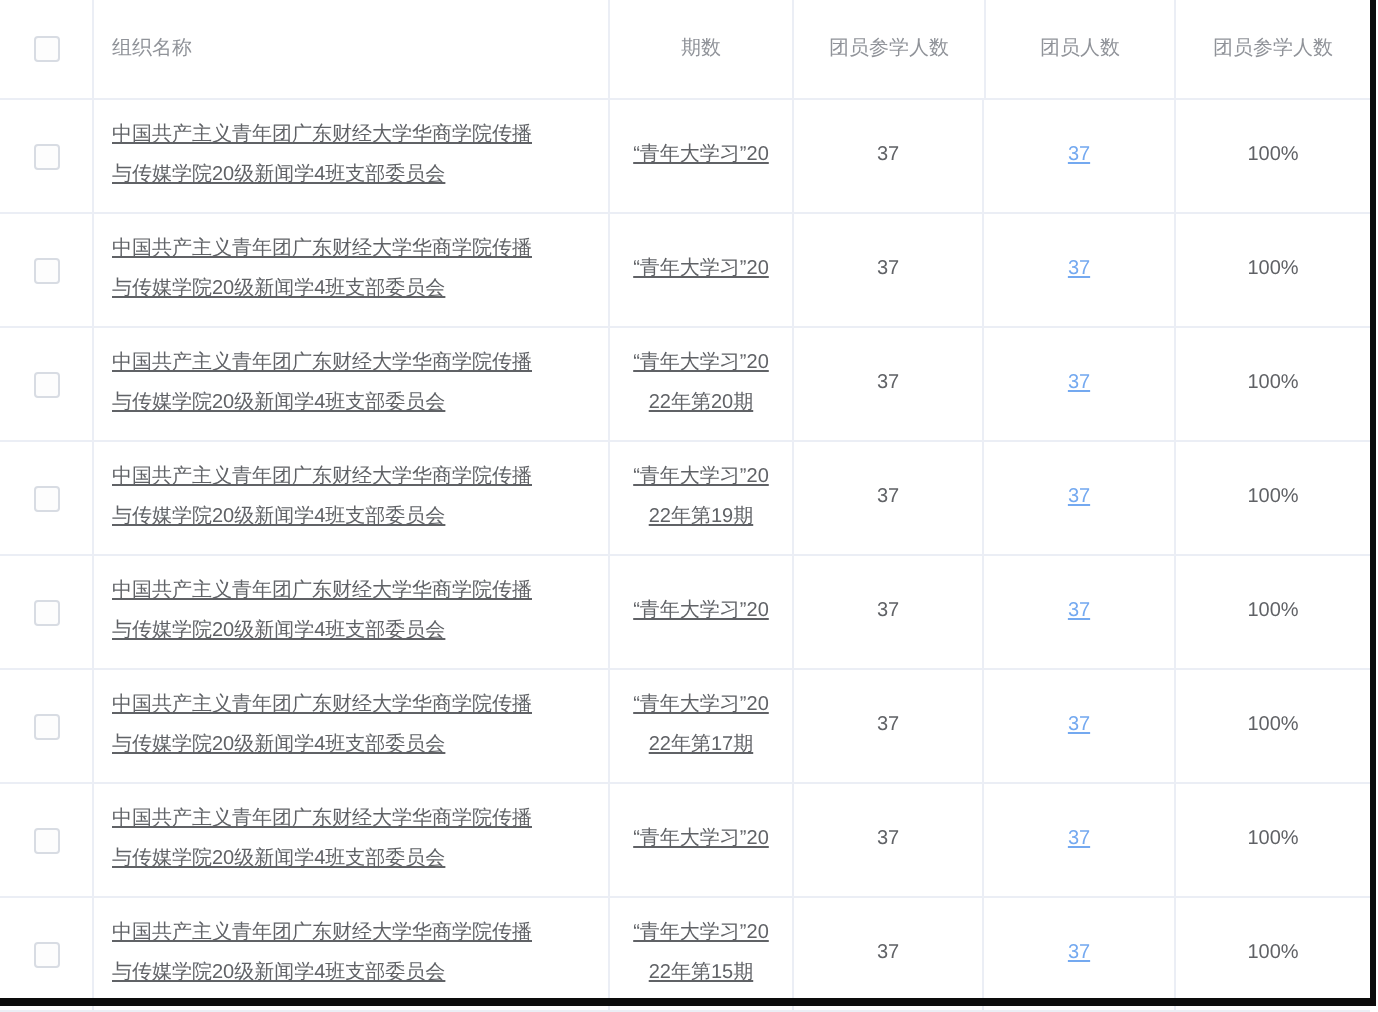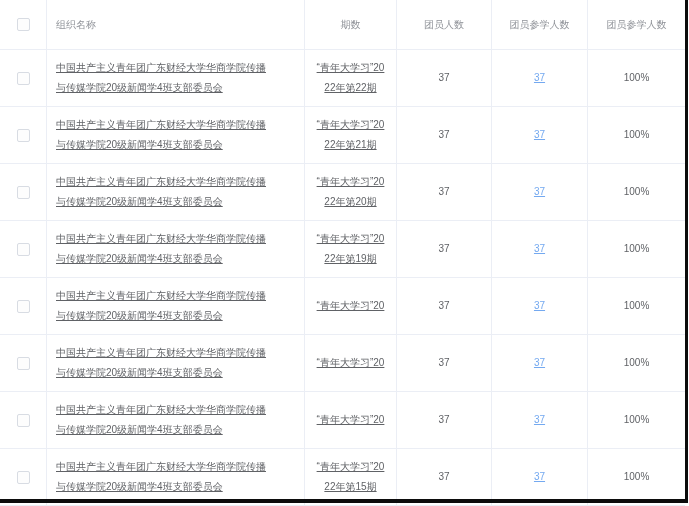--- a/index.html
+++ b/index.html
@@ -84,67 +84,65 @@
 <div class="frame">
 
   <div class="data-table">
 
     <div class="t-row header">
       <div class="cell col-check">
         <span class="checkbox"></span>
       </div>
       <div class="cell col-org">组织名称</div>
       <div class="cell col-period">期数</div>
+      <div class="cell col-participants">团员参学人数</div>
       <div class="cell col-members">团员人数</div>
-      <div class="cell col-participants">团员参学人数</div>
       <div class="cell col-rate">团员参学人数</div>
     </div>
 
     <div>
   <div class="t-row">
     <div class="cell col-check">
       <span class="checkbox"></span>
     </div>
     <div class="cell col-org">
       <div class="lines">
               <div>中国共产主义青年团广东财经大学华商学院传播</div>
               <div>与传媒学院20级新闻学4班支部委员会</div>
             </div>
     </div>
     <div class="cell col-period">
       <div class="lines">
               <div>“青年大学习”20</div>
-              <div>22年第22期</div>
-            </div>
-    </div>
-    <div class="cell col-members">
-      <span>37</span>
-    </div>
-    <div class="cell col-participants">
-      <a class="link">37</a>
-    </div>
-    <div class="cell col-rate">
-      <span>100%</span>
-    </div>
-  </div>
-
-  <div class="t-row">
-    <div class="cell col-check">
-      <span class="checkbox"></span>
-    </div>
-    <div class="cell col-org">
-      <div class="lines">
-              <div>中国共产主义青年团广东财经大学华商学院传播</div>
-              <div>与传媒学院20级新闻学4班支部委员会</div>
-            </div>
-    </div>
-    <div class="cell col-period">
-      <div class="lines">
-              <div>“青年大学习”20</div>
-              <div>22年第21期</div>
+            </div>
+    </div>
+    <div class="cell col-members">
+      <span>37</span>
+    </div>
+    <div class="cell col-participants">
+      <a class="link">37</a>
+    </div>
+    <div class="cell col-rate">
+      <span>100%</span>
+    </div>
+  </div>
+
+  <div class="t-row">
+    <div class="cell col-check">
+      <span class="checkbox"></span>
+    </div>
+    <div class="cell col-org">
+      <div class="lines">
+              <div>中国共产主义青年团广东财经大学华商学院传播</div>
+              <div>与传媒学院20级新闻学4班支部委员会</div>
+            </div>
+    </div>
+    <div class="cell col-period">
+      <div class="lines">
+              <div>“青年大学习”20</div>
             </div>
     </div>
     <div class="cell col-members">
       <span>37</span>
     </div>
     <div class="cell col-participants">
       <a class="link">37</a>
     </div>
     <div class="cell col-rate">
       <span>100%</span>
@@ -237,20 +235,21 @@
     </div>
     <div class="cell col-org">
       <div class="lines">
               <div>中国共产主义青年团广东财经大学华商学院传播</div>
               <div>与传媒学院20级新闻学4班支部委员会</div>
             </div>
     </div>
     <div class="cell col-period">
       <div class="lines">
               <div>“青年大学习”20</div>
+              <div>22年第17期</div>
             </div>
     </div>
     <div class="cell col-members">
       <span>37</span>
     </div>
     <div class="cell col-participants">
       <a class="link">37</a>
     </div>
     <div class="cell col-rate">
       <span>100%</span>

